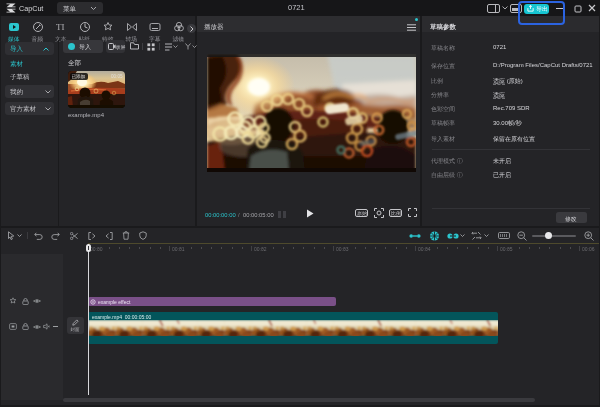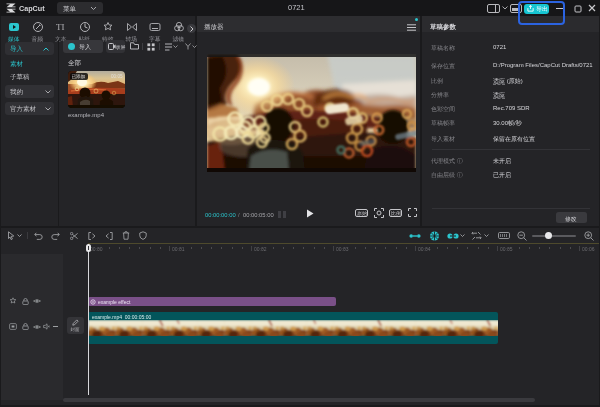--- a/index.html
+++ b/index.html
@@ -25,21 +25,21 @@
   .lbl { color:#85858a; }
   .val { color:#d6d6da; }
 </style>
 </head>
 <body>
 
 <div id="titlebar">
   <svg class="abs" style="left:6px;top:3px" width="11" height="10" viewBox="0 0 11 10">
     <path d="M0.5 0.5 L9.5 0.5 L6 3.4 L9.5 3.4 L9.5 4.2 L0.5 4.2 L4 1.3 L0.5 1.3 Z M0.5 9.5 L9.5 9.5 L6 6.6 L9.5 6.6 L9.5 5.8 L0.5 5.8 L4 8.7 L0.5 8.7 Z" fill="#dcdcde"></path>
   </svg>
-  <span class="abs" style="left:19px;top:4px;font-size:7.2px;font-weight:bold;color:#d8d8db;">CapCut</span>
+  <span class="abs" style="left:19px;top:4px;font-size:7.2px;font-weight:normal;color:#d8d8db;">CapCut</span>
   <div class="abs" style="left:57px;top:2px;width:46px;height:12px;background:#2c2c2f;border-radius:3px;"></div>
   <span class="abs" style="left:63px;top:4.5px;font-size:6.5px;color:#c9c9cd;">菜单</span>
   <svg class="abs" style="left:90px;top:6px" width="7" height="5" viewBox="0 0 7 5">
       <path d="M1 1 L3.5 3.5 L6 1" stroke="#a8a8ac" stroke-width="1" fill="none"></path>
     </svg>
   <span class="abs" style="left:288px;top:3px;font-size:7.5px;color:#c5c5c9;">0721</span>
 
   <svg class="abs" style="left:487px;top:4px" width="13" height="9" viewBox="0 0 13 9">
     <rect x="0.5" y="0.5" width="12" height="8" rx="1.5" fill="none" stroke="#b9b9bd" stroke-width="1"></rect>
     <line x1="8.5" y1="0.5" x2="8.5" y2="8.5" stroke="#b9b9bd" stroke-width="1"></line>

